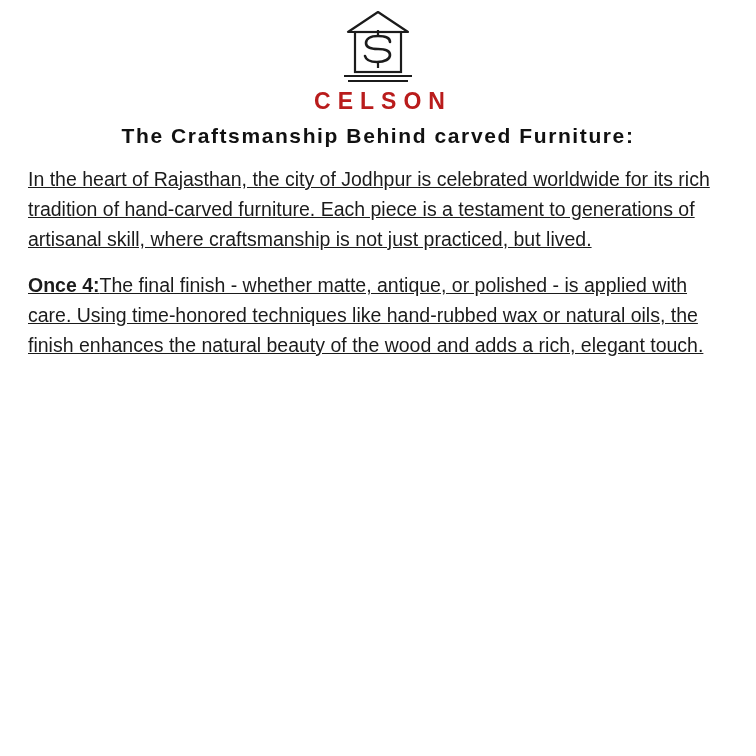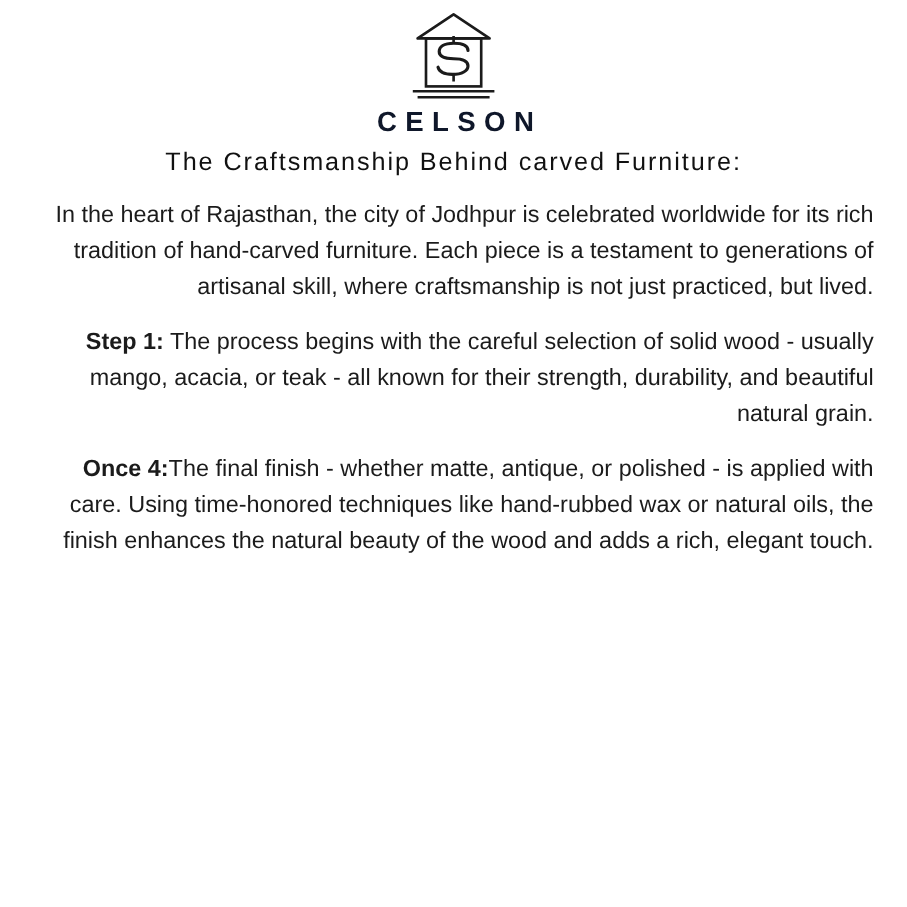--- a/index.html
+++ b/index.html
@@ -28,36 +28,37 @@
     height: 78px;
     display: block;
     margin: 0 auto 2px auto;
   }
   .brand {
     font-size: 23px;
     font-weight: bold;
     letter-spacing: 7px;
     text-align: center;
     margin: 0 0 9px 10px;
-    color: #0f172a;
+    color: #b91c1c;
   }
   .headline {
     font-size: 21px;
-    font-weight: normal;
+    font-weight: bold;
     letter-spacing: 1.6px;
     text-align: center;
     margin: 0 0 16px 0;
     color: #111;
   }
   .para {
     font-size: 19.5px;
     line-height: 30px;
-    text-align: right;
+    text-align: left;
     margin: 0 0 16px 0;
     max-width: 700px;
+    text-decoration: underline;
   }
   .para.tight {
     margin-bottom: 6px;
   }
   .step-label {
     font-weight: bold;
   }
 </style>
 </head>
 <body>
@@ -73,23 +74,20 @@
     <line x1="48" y1="28" x2="48" y2="22" stroke="#1b1b1b" stroke-width="2.2"></line>
     <line x1="48" y1="54" x2="48" y2="60" stroke="#1b1b1b" stroke-width="2.2"></line>
   </svg>
 
   <div class="brand">CELSON</div>
 
   <div class="headline">The Craftsmanship Behind carved Furniture:</div>
 
   <p class="para">In the heart of Rajasthan, the city of Jodhpur is celebrated worldwide for its rich tradition of hand-carved furniture. Each piece is a testament to generations of artisanal skill, where craftsmanship is not just practiced, but lived.</p>
 
-  <p class="para">
-    <span class="step-label">Step 1:</span><span> The process begins with the careful selection of solid wood - usually mango, acacia, or teak - all known for their strength, durability, and beautiful natural grain.</span>
-  </p>
 
 
 
   <p class="para tight">
     <span class="step-label">Once 4:</span><span>The final finish - whether matte, antique, or polished - is applied with care. Using time-honored techniques like hand-rubbed wax or natural oils, the finish enhances the natural beauty of the wood and adds a rich, elegant touch.</span>
   </p>
 
 
 </div>
 

